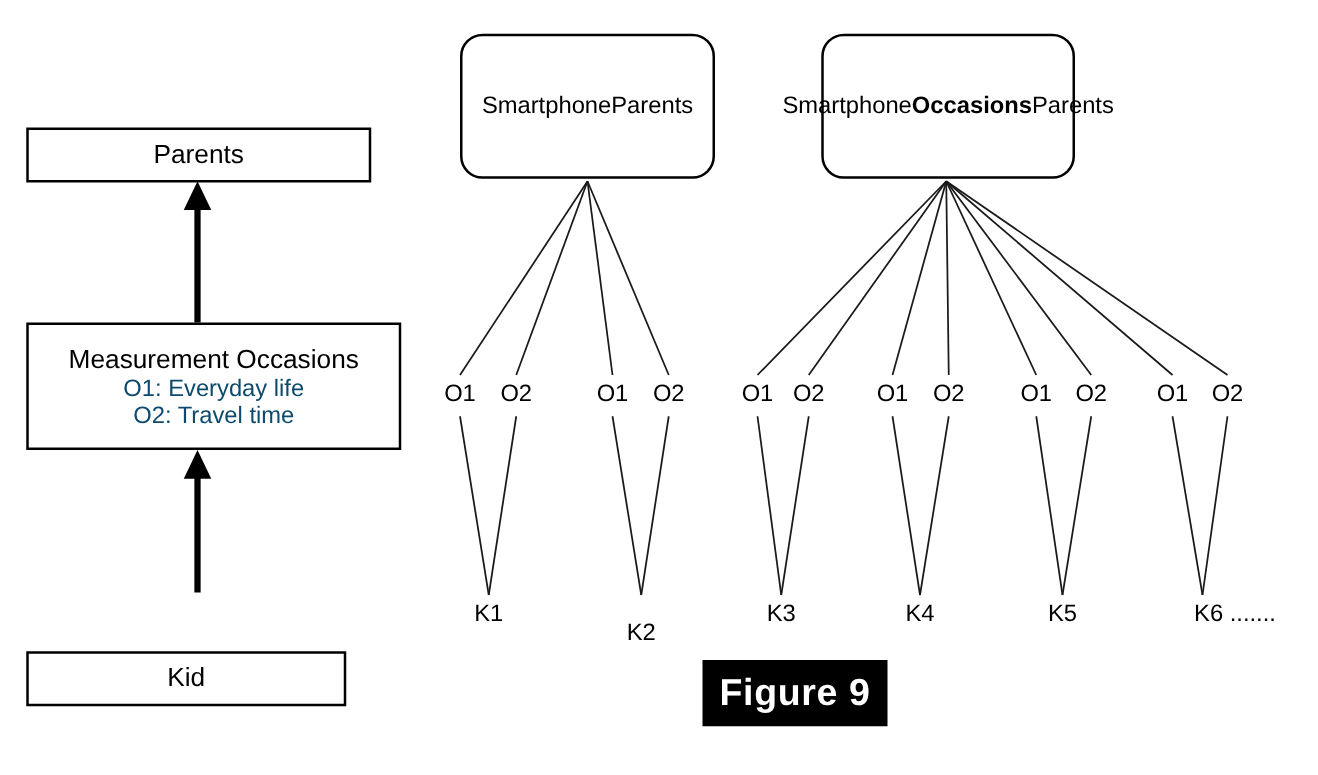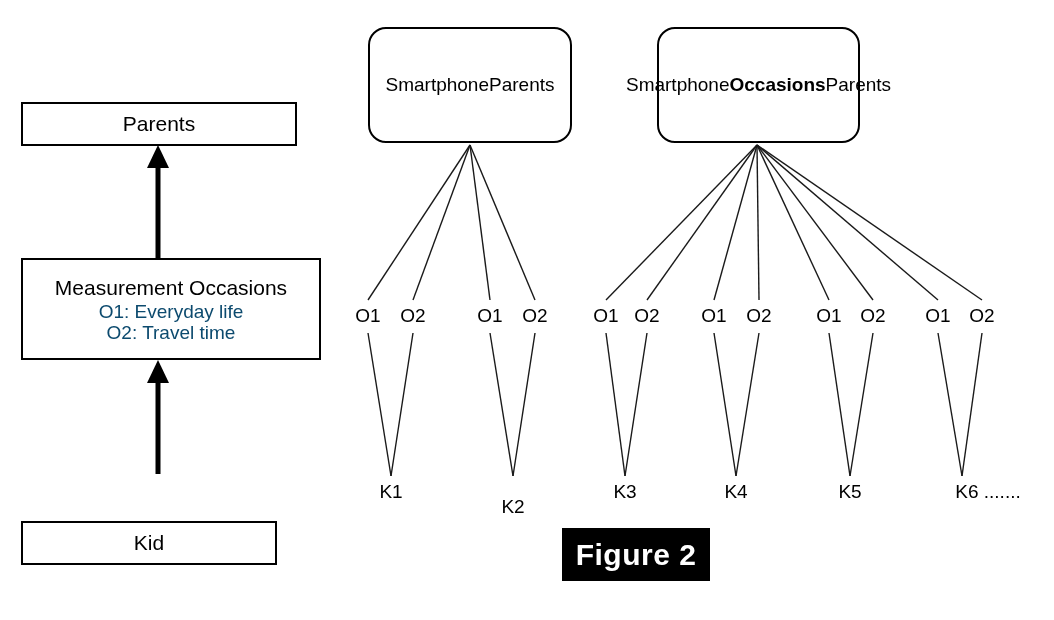--- a/index.html
+++ b/index.html
@@ -218,16 +218,16 @@
   <div class="node-label" style="left:982px; top:305px;">O2</div>
 
   <div class="node-label k-label" style="left:391px; top:481px;">K1</div>
   <div class="node-label k-label" style="left:513px; top:496px;">K2</div>
   <div class="node-label k-label" style="left:625px; top:481px;">K3</div>
   <div class="node-label k-label" style="left:736px; top:481px;">K4</div>
   <div class="node-label k-label" style="left:850px; top:481px;">K5</div>
   <div class="node-label k-label" style="left:988px; top:481px;">K6 .......</div>
 
   <div class="figure-chip" style="left:562px; top:528px; width:148px; height:53px;">
-    <span>Figure 2</span>
+    <span>Figure 9</span>
   </div>
 
 </div>
 
 </body></html>

